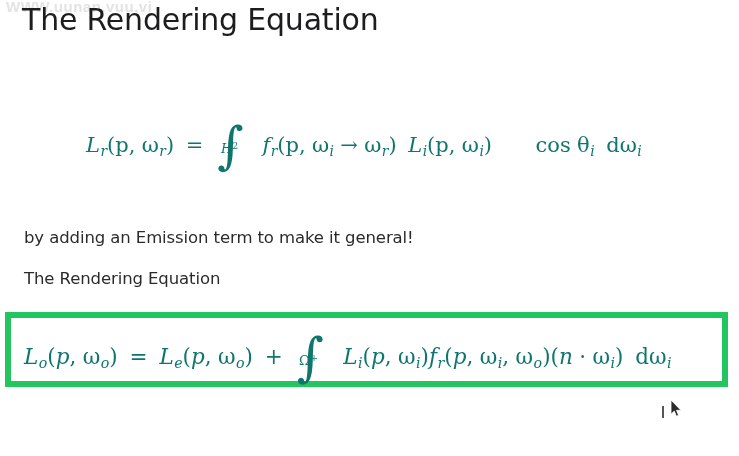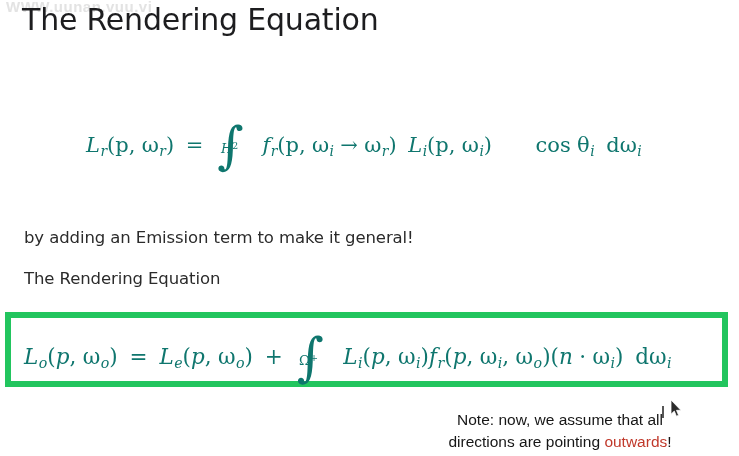--- a/index.html
+++ b/index.html
@@ -194,24 +194,20 @@
   <div class="body-line line-byadding">by adding an Emission term to make it general!</div>
 
   <div class="body-line line-renderingeq">The Rendering Equation</div>
 
   <div class="eqbox">
     <div class="math eq2">
       <span class="mi">L</span><span class="sub">o</span><span class="mup">(</span><span class="mi">p</span><span class="mup">,</span><span class="sp"></span><span class="mup">ω</span><span class="sub">o</span><span class="mup">)</span><span class="spw"></span><span class="mup">=</span><span class="spw"></span><span class="mi">L</span><span class="sub">e</span><span class="mup">(</span><span class="mi">p</span><span class="mup">,</span><span class="sp"></span><span class="mup">ω</span><span class="sub">o</span><span class="mup">)</span><span class="spw"></span><span class="mup">+</span><span class="spw"></span><span class="intg omega"><span class="glyph">∫</span><span class="lim"><span>Ω</span><span class="supsm">+</span></span></span><span class="spxw"></span><span class="mi">L</span><span class="sub">i</span><span class="mup">(</span><span class="mi">p</span><span class="mup">,</span><span class="sp"></span><span class="mup">ω</span><span class="sub">i</span><span class="mup">)</span><span class="mi">f</span><span class="sub">r</span><span class="mup">(</span><span class="mi">p</span><span class="mup">,</span><span class="sp"></span><span class="mup">ω</span><span class="sub">i</span><span class="mup">,</span><span class="sp"></span><span class="mup">ω</span><span class="sub">o</span><span class="mup">)</span><span class="mup">(</span><span class="mi">n</span><span class="sp"></span><span class="mup">·</span><span class="sp"></span><span class="mup">ω</span><span class="sub">i</span><span class="mup">)</span><span class="spw"></span><span class="mup">d</span><span class="mup">ω</span><span class="sub">i</span>
     </div>
   </div>
 
-  <div class="note">
-    <span class="note-line">Note: now, we assume that all</span>
-    <span class="note-line"><span>directions are pointing </span><span class="accent">outwards</span><span>!</span></span>
-  </div>
 
   <div class="caret"></div>
 
   <div class="cursor">
     <svg width="13" height="18" viewBox="0 0 13 18" xmlns="http://www.w3.org/2000/svg">
       <path d="M1,0 L1,14.2 L4.3,11.1 L6.4,16.2 L8.6,15.3 L6.5,10.3 L10.9,10.3 Z" fill="#2b2b2b" stroke="#ffffff" stroke-width="0.8"></path>
     </svg>
   </div>
 
 </div>

